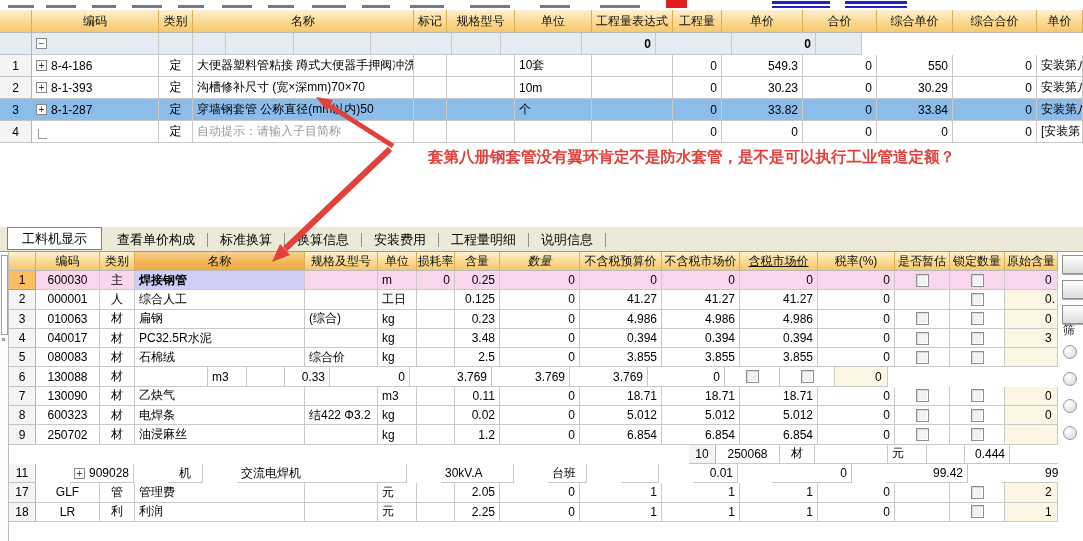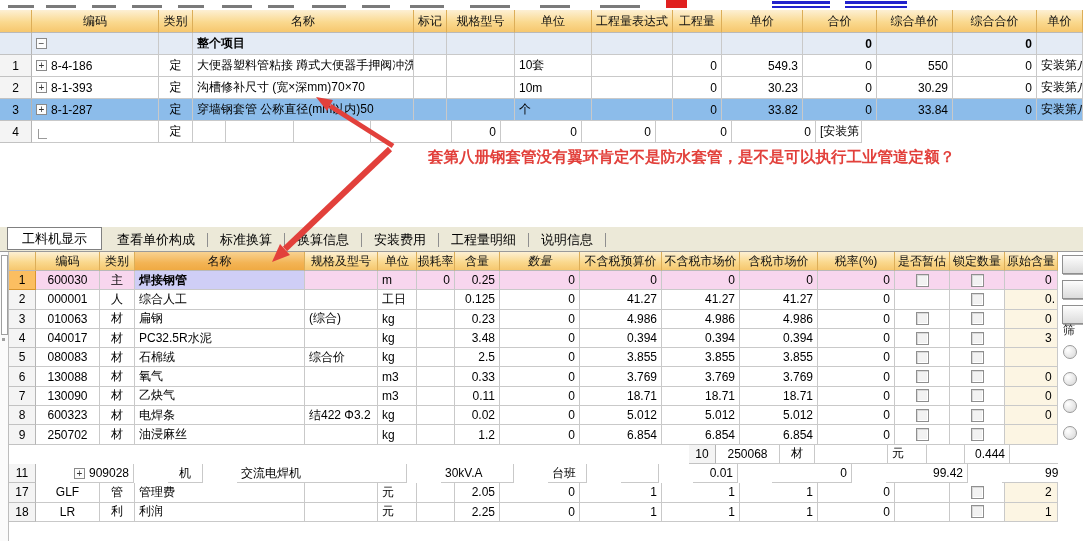--- a/index.html
+++ b/index.html
@@ -99,21 +99,20 @@
         <div class="gc" style="width: 84px; flex: 0 0 84px;">综合合价</div>
         <div class="gc" style="width: 46px; flex: 0 0 46px;">单价</div>
       </div>
       <div class="grow grouprow" style="height: 22px;">
         <div class="gc ac rownum" style="width: 32px; flex: 0 0 32px;"></div>
         <div class="gc" style="width: 127px; flex: 0 0 127px;">
           <span class="plusbox">−</span>
           <span></span>
         </div>
         <div class="gc ac" style="width: 34px; flex: 0 0 34px;"></div>
-        <div class="gc namecell b" style="width: 221px; flex: 0 0 221px;">整个项目</div>
         <div class="gc" style="width: 33px; flex: 0 0 33px;"></div>
         <div class="gc" style="width: 68px; flex: 0 0 68px;"></div>
         <div class="gc" style="width: 77px; flex: 0 0 77px;"></div>
         <div class="gc" style="width: 81px; flex: 0 0 81px;"></div>
         <div class="gc ar" style="width: 49px; flex: 0 0 49px;"></div>
         <div class="gc ar" style="width: 81px; flex: 0 0 81px;"></div>
         <div class="gc ar b" style="width: 74px; flex: 0 0 74px;">0</div>
         <div class="gc ar" style="width: 76px; flex: 0 0 76px;"></div>
         <div class="gc ar b" style="width: 84px; flex: 0 0 84px;">0</div>
         <div class="gc" style="width: 46px; flex: 0 0 46px;"></div>
@@ -175,20 +174,21 @@
         <div class="gc ar" style="width: 84px; flex: 0 0 84px;">0</div>
         <div class="gc" style="width: 46px; flex: 0 0 46px;">安装第八</div>
       </div>
       <div class="grow" style="height: 22px;">
         <div class="gc ac rownum" style="width: 32px; flex: 0 0 32px;">4</div>
         <div class="gc" style="width: 127px; flex: 0 0 127px;">
           <span class="treecorner"></span>
           <span></span>
         </div>
         <div class="gc ac" style="width: 34px; flex: 0 0 34px;">定</div>
+        <div class="gc namecell hint" style="width: 221px; flex: 0 0 221px;">自动提示：请输入子目简称</div>
         <div class="gc" style="width: 33px; flex: 0 0 33px;"></div>
         <div class="gc" style="width: 68px; flex: 0 0 68px;"></div>
         <div class="gc" style="width: 77px; flex: 0 0 77px;"></div>
         <div class="gc" style="width: 81px; flex: 0 0 81px;"></div>
         <div class="gc ar" style="width: 49px; flex: 0 0 49px;">0</div>
         <div class="gc ar" style="width: 81px; flex: 0 0 81px;">0</div>
         <div class="gc ar" style="width: 74px; flex: 0 0 74px;">0</div>
         <div class="gc ar" style="width: 76px; flex: 0 0 76px;">0</div>
         <div class="gc ar" style="width: 84px; flex: 0 0 84px;">0</div>
         <div class="gc" style="width: 46px; flex: 0 0 46px;">[安装第</div>
@@ -222,21 +222,21 @@
         <div class="gc" style="width: 64px; flex: 0 0 64px;">编码</div>
         <div class="gc" style="width: 35px; flex: 0 0 35px;">类别</div>
         <div class="gc sel-col" style="width: 170px; flex: 0 0 170px;">名称</div>
         <div class="gc" style="width: 73px; flex: 0 0 73px; text-align: center;">规格及型号</div>
         <div class="gc" style="width: 39px; flex: 0 0 39px;">单位</div>
         <div class="gc" style="width: 38px; flex: 0 0 38px;">损耗率</div>
         <div class="gc" style="width: 45px; flex: 0 0 45px;">含量</div>
         <div class="gc" style="width: 80px; flex: 0 0 80px; font-style: italic;">数量</div>
         <div class="gc" style="width: 82px; flex: 0 0 82px;">不含税预算价</div>
         <div class="gc" style="width: 78px; flex: 0 0 78px;">不含税市场价</div>
-        <div class="gc" style="width: 78px; flex: 0 0 78px;">含税市场价</div>
+        <div class="gc" style="width: 78px; flex: 0 0 78px; text-decoration: underline;">含税市场价</div>
         <div class="gc" style="width: 77px; flex: 0 0 77px;">税率(%)</div>
         <div class="gc" style="width: 55px; flex: 0 0 55px;">是否暂估</div>
         <div class="gc" style="width: 55px; flex: 0 0 55px;">锁定数量</div>
         <div class="gc" style="width: 53px; flex: 0 0 53px;">原始含量</div>
       </div>
       <div class="grow pinkrow" style="height: 19.3px;">
         <div class="gc ac rownum" style="width: 27px; flex: 0 0 27px;">1</div>
         <div class="gc ac" style="width: 64px; flex: 0 0 64px;">
           <span>600030</span>
         </div>
@@ -352,21 +352,20 @@
           <div class="cb"></div>
         </div>
         <div class="gc creamcol origcell" style="width: 53px; flex: 0 0 53px;"></div>
       </div>
       <div class="grow" style="height: 19.3px;">
         <div class="gc ac rownum" style="width: 27px; flex: 0 0 27px;">6</div>
         <div class="gc ac" style="width: 64px; flex: 0 0 64px;">
           <span>130088</span>
         </div>
         <div class="gc ac" style="width: 35px; flex: 0 0 35px;">材</div>
-        <div class="gc namecell" style="width: 170px; flex: 0 0 170px;">氧气</div>
         <div class="gc" style="width: 73px; flex: 0 0 73px;"></div>
         <div class="gc" style="width: 39px; flex: 0 0 39px;">m3</div>
         <div class="gc ar" style="width: 38px; flex: 0 0 38px;"></div>
         <div class="gc ar" style="width: 45px; flex: 0 0 45px;">0.33</div>
         <div class="gc ar" style="width: 80px; flex: 0 0 80px;">0</div>
         <div class="gc ar" style="width: 82px; flex: 0 0 82px;">3.769</div>
         <div class="gc ar" style="width: 78px; flex: 0 0 78px;">3.769</div>
         <div class="gc ar" style="width: 78px; flex: 0 0 78px;">3.769</div>
         <div class="gc ar" style="width: 77px; flex: 0 0 77px;">0</div>
         <div class="gc ac" style="width: 55px; flex: 0 0 55px;">

